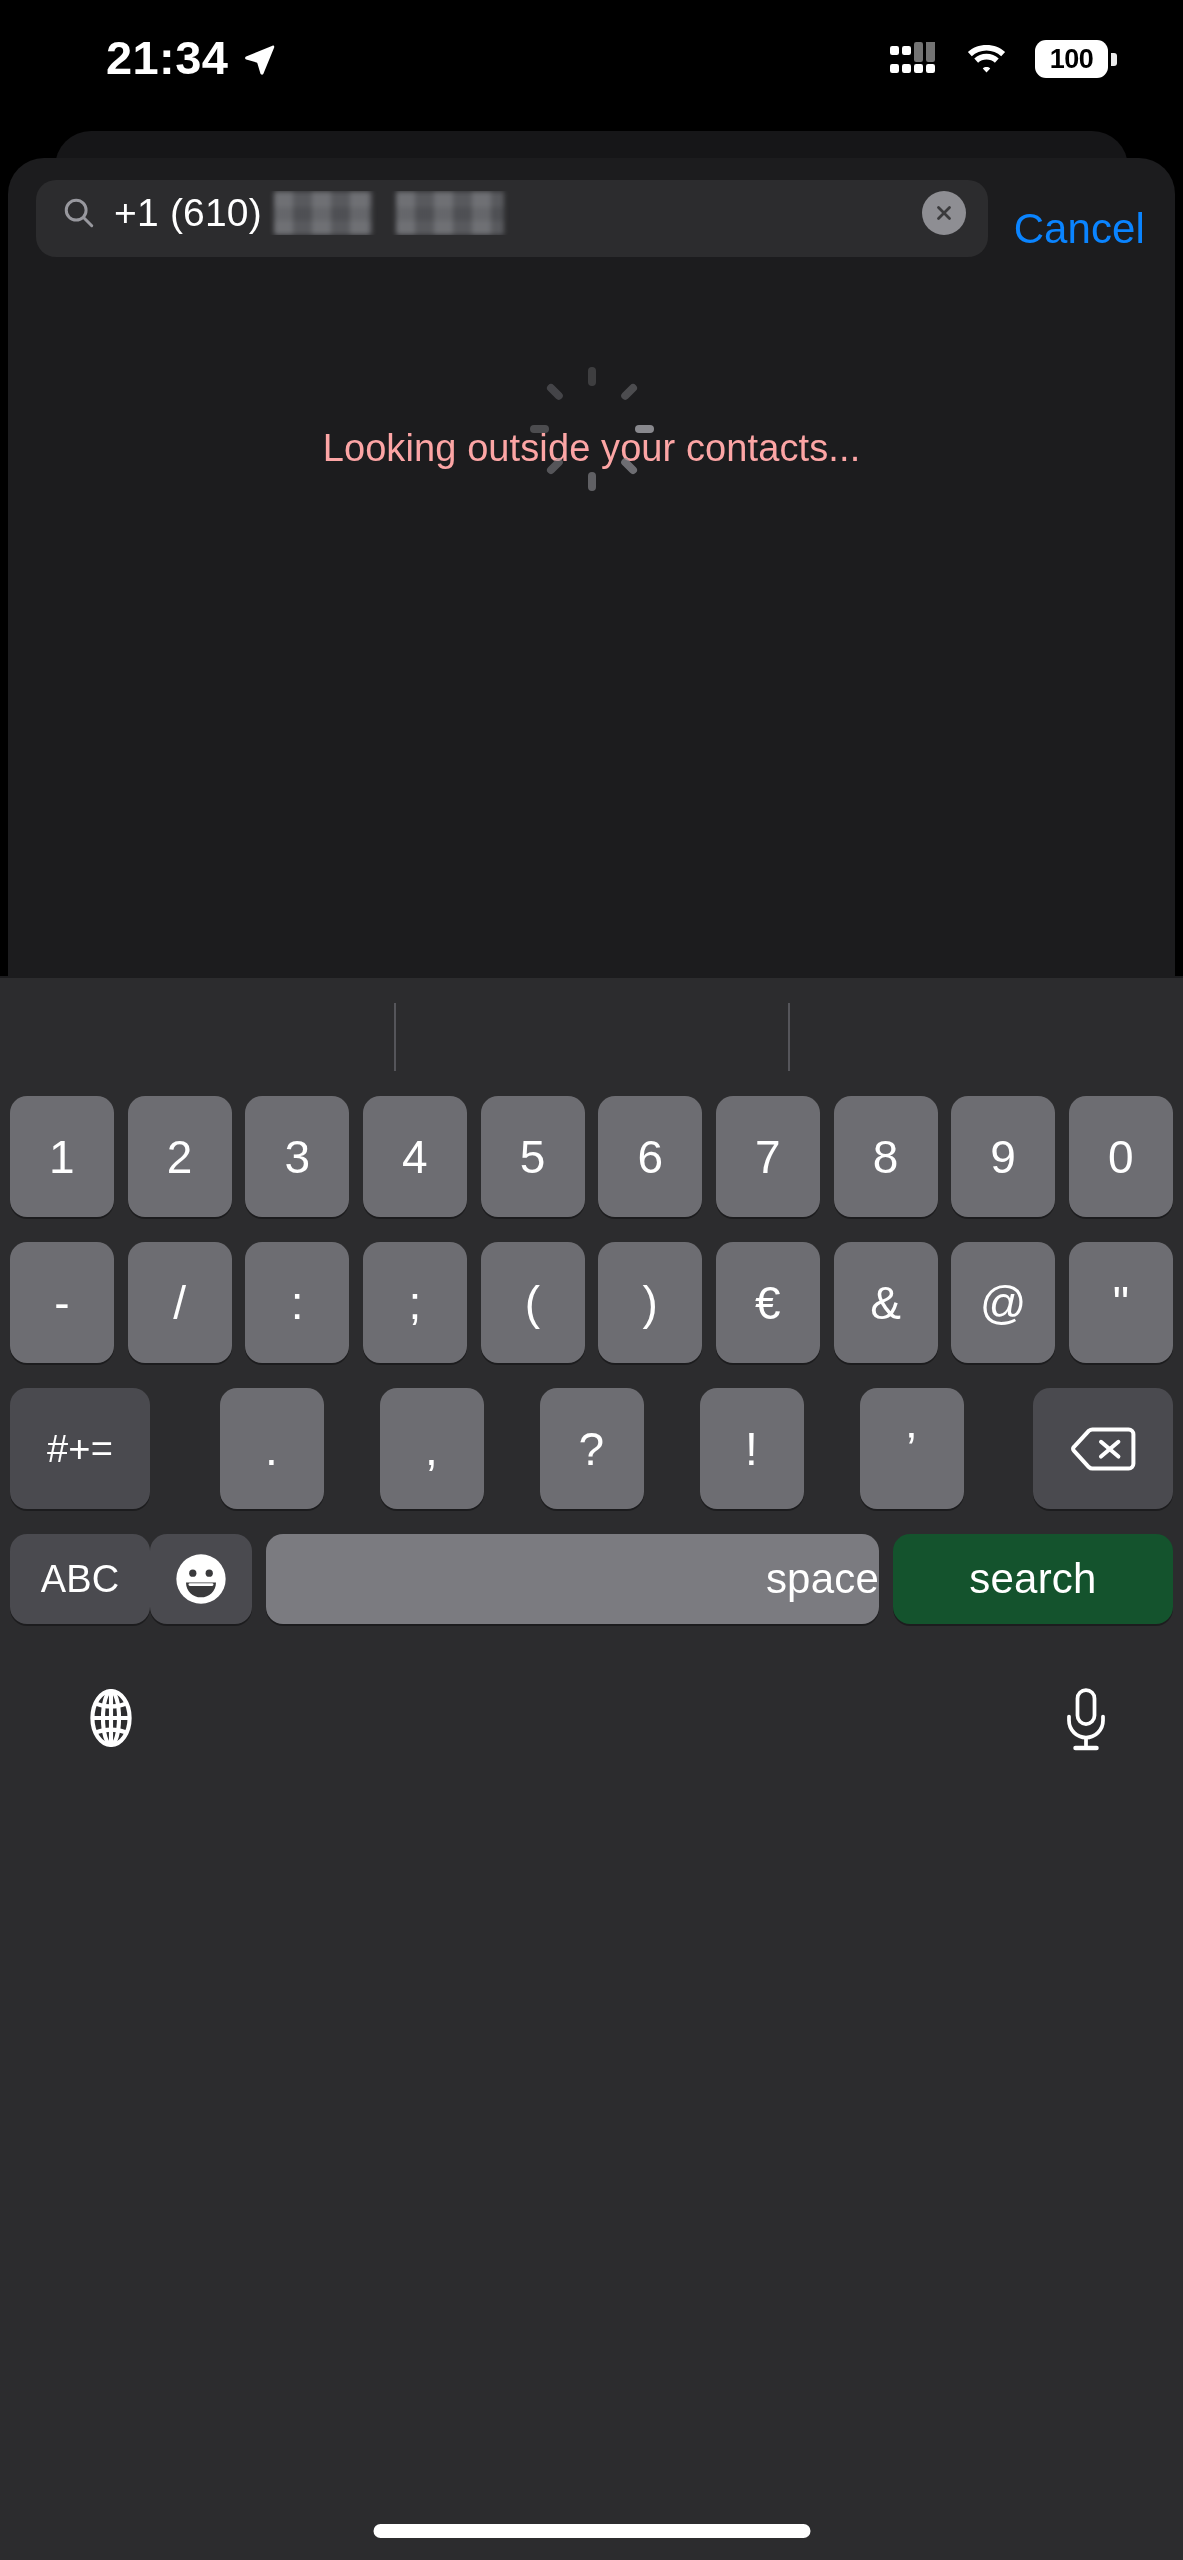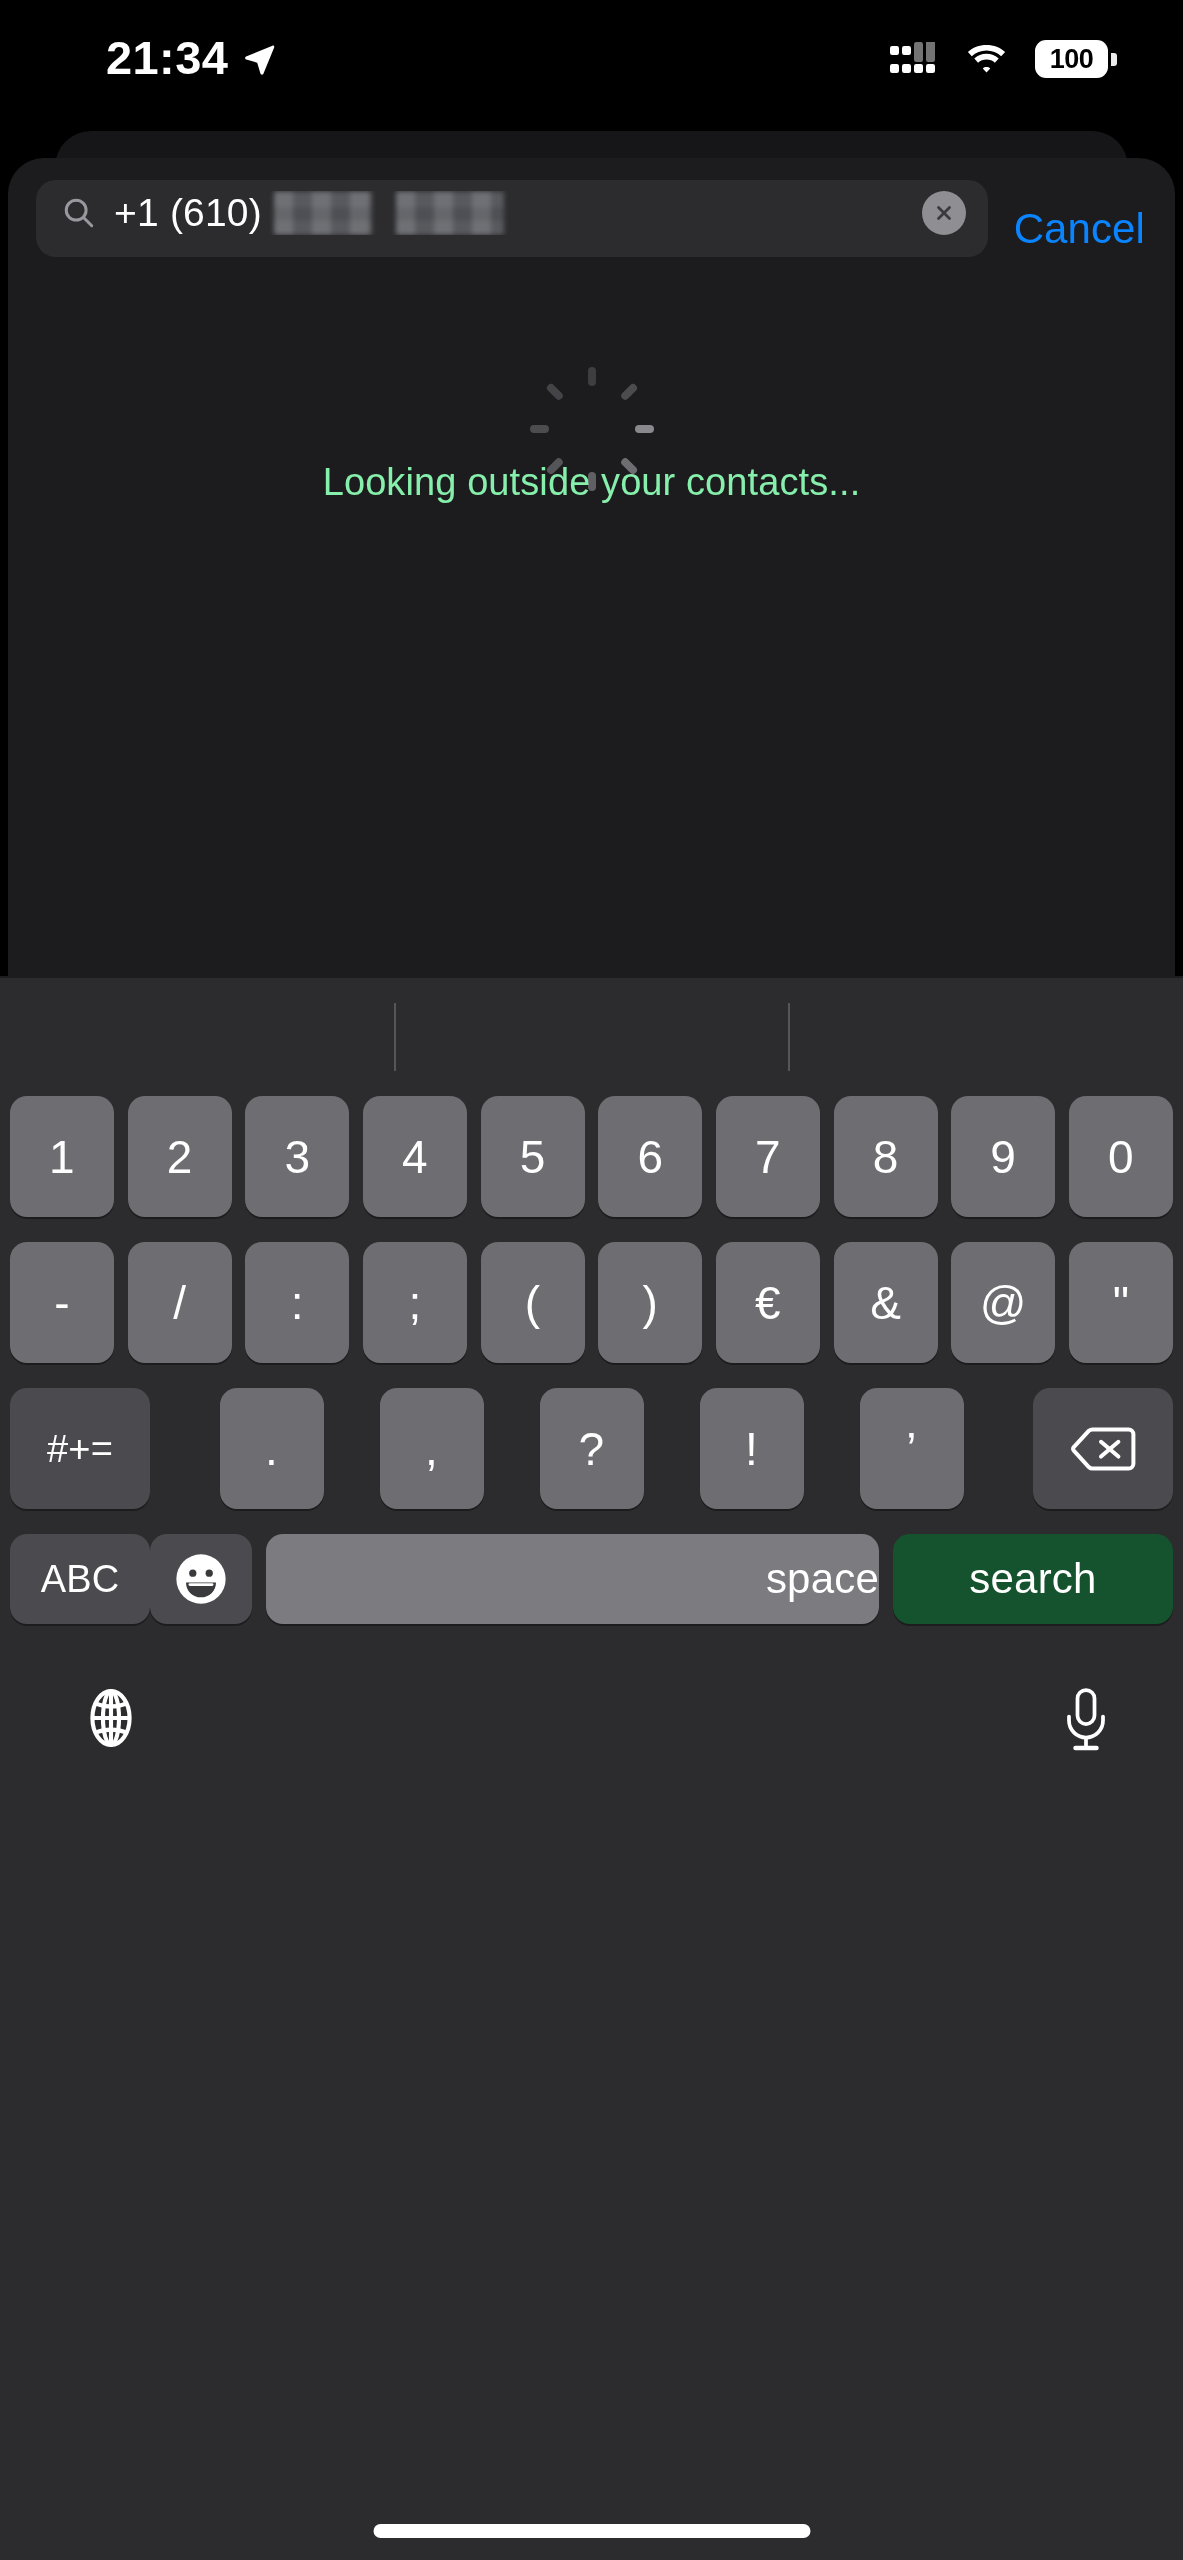--- a/index.html
+++ b/index.html
@@ -138,22 +138,21 @@
   }
   .spinner { position:relative; width:62px; height:62px; }
   .spinner i {
     position:absolute; left:50%; top:50%;
     width:8px; height:19px; margin-left:-4px;
     border-radius:4px;
     background:#8E8E93;
     transform-origin:4px 31px;
   }
   .loading-text {
-    margin-top:34px;
-    color:#86efac; font-size:38px; line-height:1;
+    color:#fca5a5; font-size:38px; line-height:1;
     letter-spacing:0.1px;
     text-align:right;
   }
 
   
   .keyboard {
     position:absolute; left:0; right:0; bottom:0;
     height:1584px;
     background:#2C2C2E;
     z-index:30;

